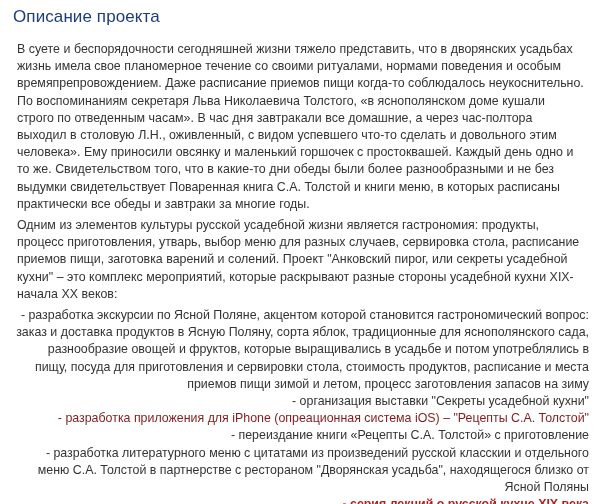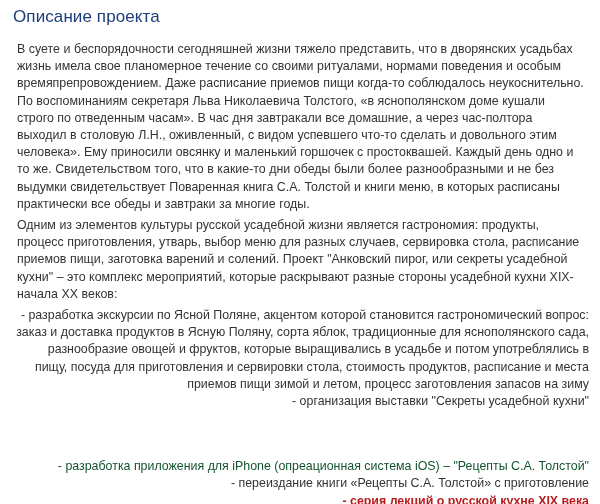--- a/index.html
+++ b/index.html
@@ -69,23 +69,24 @@
   <div class="body-copy">
 
     <p class="para" style="color: rgb(51, 51, 51);">В суете и беспорядочности сегодняшней жизни тяжело представить, что в дворянских усадьбах жизнь имела свое планомерное течение со своими ритуалами, нормами поведения и особым времяпрепровождением. Даже расписание приемов пищи когда-то соблюдалось неукоснительно. По воспоминаниям секретаря Льва Николаевича Толстого, «в яснополянском доме кушали строго по отведенным часам». В час дня завтракали все домашние, а через час-полтора выходил в столовую Л.Н., оживленный, с видом успевшего что-то сделать и довольного этим человека». Ему приносили овсянку и маленький горшочек с простоквашей. Каждый день одно и то же. Свидетельством того, что в какие-то дни обеды были более разнообразными и не без выдумки свидетельствует Поваренная книга С.А. Толстой и книги меню, в которых расписаны практически все обеды и завтраки за многие годы.</p>
 
     <p class="para" style="color: rgb(51, 51, 51);">Одним из элементов культуры русской усадебной жизни является гастрономия: продукты, процесс приготовления, утварь, выбор меню для разных случаев, сервировка стола, расписание приемов пищи, заготовка варений и солений. Проект "Анковский пирог, или секреты усадебной кухни" – это комплекс мероприятий, которые раскрывают разные стороны усадебной кухни XIX-начала XX веков:</p>
 
     <p class="list-line" style="color: rgb(51, 51, 51);">- разработка экскурсии по Ясной Поляне, акцентом которой становится гастрономический вопрос: заказ и доставка продуктов в Ясную Поляну, сорта яблок, традиционные для яснополянского сада, разнообразие овощей и фруктов, которые выращивались в усадьбе и потом употреблялись в пищу, посуда для приготовления и сервировки стола, стоимость продуктов, расписание и места приемов пищи зимой и летом, процесс заготовления запасов на зиму</p>
 
     <p class="list-line" style="color: rgb(51, 51, 51);">- организация выставки "Секреты усадебной кухни"</p>
 
-    <p class="list-line" style="color: #14532d; margin-top: 48px;">- разработка приложения для iPhone (опреационная система iOS) – "Рецепты С.А. Толстой"</p>
+    <p class="list-line" style="color: #7f1d1d;">- разработка приложения для iPhone (опреационная система iOS) – "Рецепты С.А. Толстой"</p>
 
     <p class="list-line" style="color: rgb(51, 51, 51);">- переиздание книги «Рецепты С.А. Толстой» с приготовление</p>
 
+    <p class="list-line" style="color: rgb(51, 51, 51);">- разработка литературного меню с цитатами из произведений русской класскии и отдельного меню С.А. Толстой в партнерстве с рестораном "Дворянская усадьба", находящегося близко от Ясной Поляны</p>
 
     <p class="list-line" style="color: #b91c1c; font-weight: bold;">- серия лекций о русской кухне XIX века</p>
 
     <p class="list-line" style="color: rgb(51, 51, 51);">- мастерклассы выходного дня: приготовление блюд по рецептам С.А. Толстой</p>
 
   </div>
 </div>
 
 </body></html>

